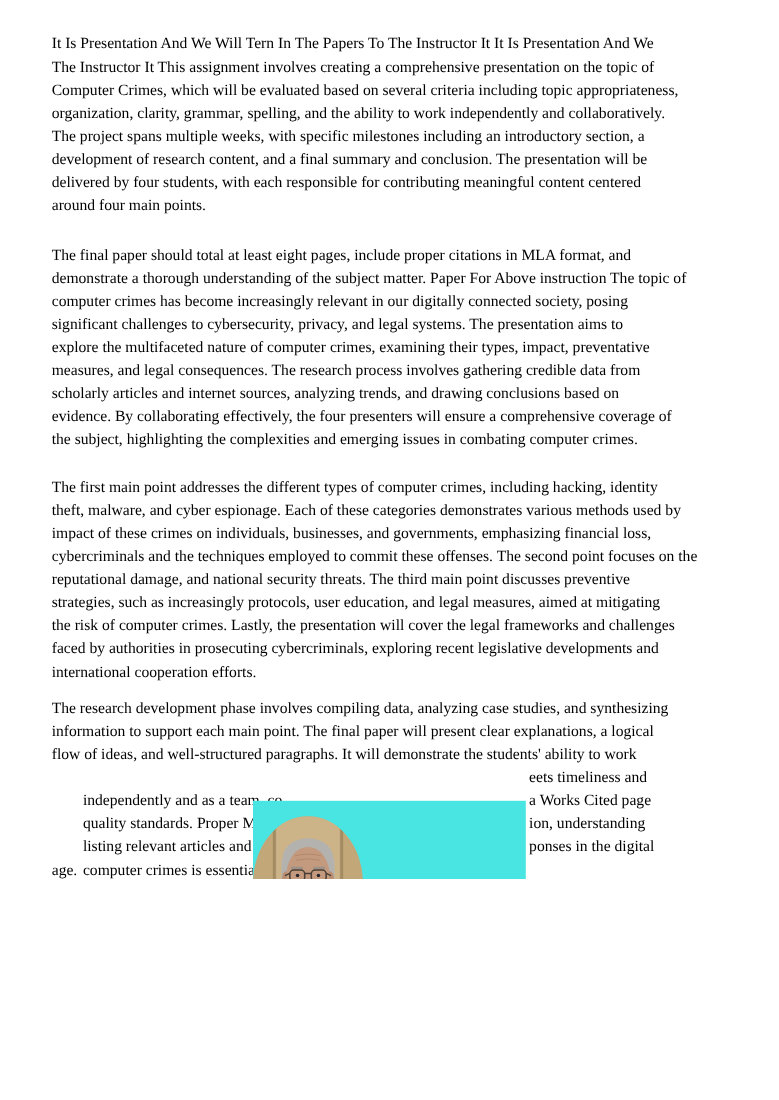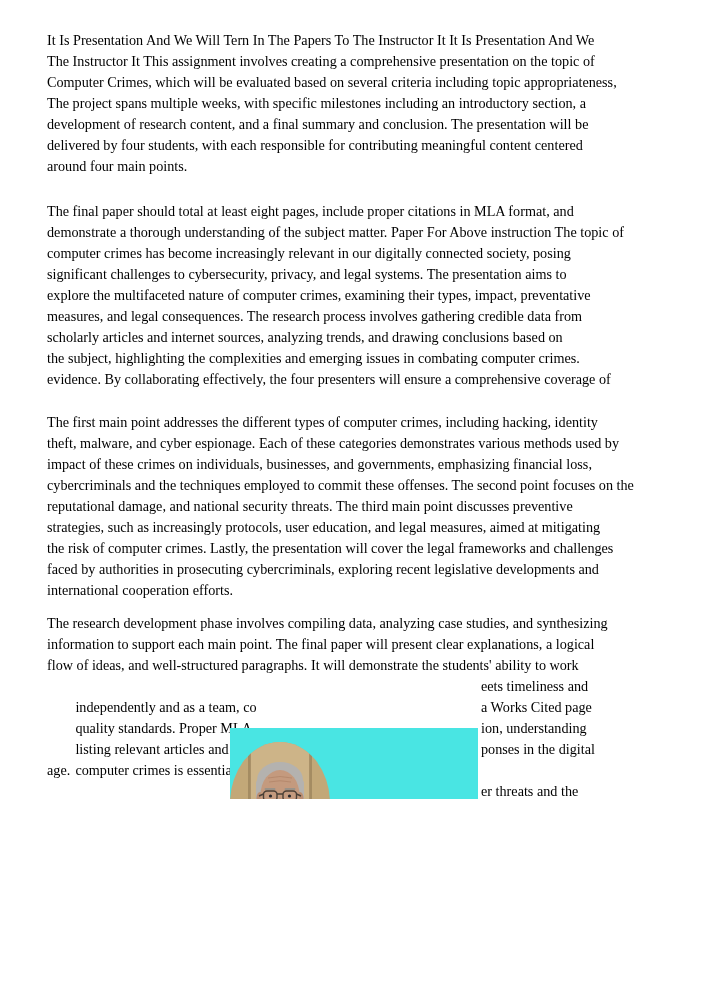--- a/index.html
+++ b/index.html
@@ -74,36 +74,37 @@
 <body>
 
 <div class="page">
 
   <div class="text-col">
 
     <div class="para mb1">
       <div class="ln">It Is Presentation And We Will Tern In The Papers To The Instructor It It Is Presentation And We</div>
       <div class="ln">The Instructor It This assignment involves creating a comprehensive presentation on the topic of</div>
       <div class="ln">Computer Crimes, which will be evaluated based on several criteria including topic appropriateness,</div>
+      <div class="ln">organization, clarity, grammar, spelling, and the ability to work independently and collaboratively.</div>
       <div class="ln">The project spans multiple weeks, with specific milestones including an introductory section, a</div>
       <div class="ln">development of research content, and a final summary and conclusion. The presentation will be</div>
       <div class="ln">delivered by four students, with each responsible for contributing meaningful content centered</div>
       <div class="ln">around four main points.</div>
     </div>
 
     <div class="para mb2">
       <div class="ln">The final paper should total at least eight pages, include proper citations in MLA format, and</div>
       <div class="ln">demonstrate a thorough understanding of the subject matter. Paper For Above instruction The topic of</div>
       <div class="ln">computer crimes has become increasingly relevant in our digitally connected society, posing</div>
       <div class="ln">significant challenges to cybersecurity, privacy, and legal systems. The presentation aims to</div>
       <div class="ln">explore the multifaceted nature of computer crimes, examining their types, impact, preventative</div>
       <div class="ln">measures, and legal consequences. The research process involves gathering credible data from</div>
       <div class="ln">scholarly articles and internet sources, analyzing trends, and drawing conclusions based on</div>
+      <div class="ln">evidence. By collaborating effectively, the four presenters will ensure a comprehensive coverage of</div>
       <div class="ln">the subject, highlighting the complexities and emerging issues in combating computer crimes.</div>
-      <div class="ln">evidence. By collaborating effectively, the four presenters will ensure a comprehensive coverage of</div>
     </div>
 
     <div class="para mb3">
       <div class="ln">The first main point addresses the different types of computer crimes, including hacking, identity</div>
       <div class="ln">theft, malware, and cyber espionage. Each of these categories demonstrates various methods used by</div>
       <div class="ln">impact of these crimes on individuals, businesses, and governments, emphasizing financial loss,</div>
       <div class="ln">cybercriminals and the techniques employed to commit these offenses. The second point focuses on the</div>
       <div class="ln">reputational damage, and national security threats. The third main point discusses preventive</div>
       <div class="ln">strategies, such as increasingly protocols, user education, and legal measures, aimed at mitigating</div>
       <div class="ln">the risk of computer crimes. Lastly, the presentation will cover the legal frameworks and challenges</div>

